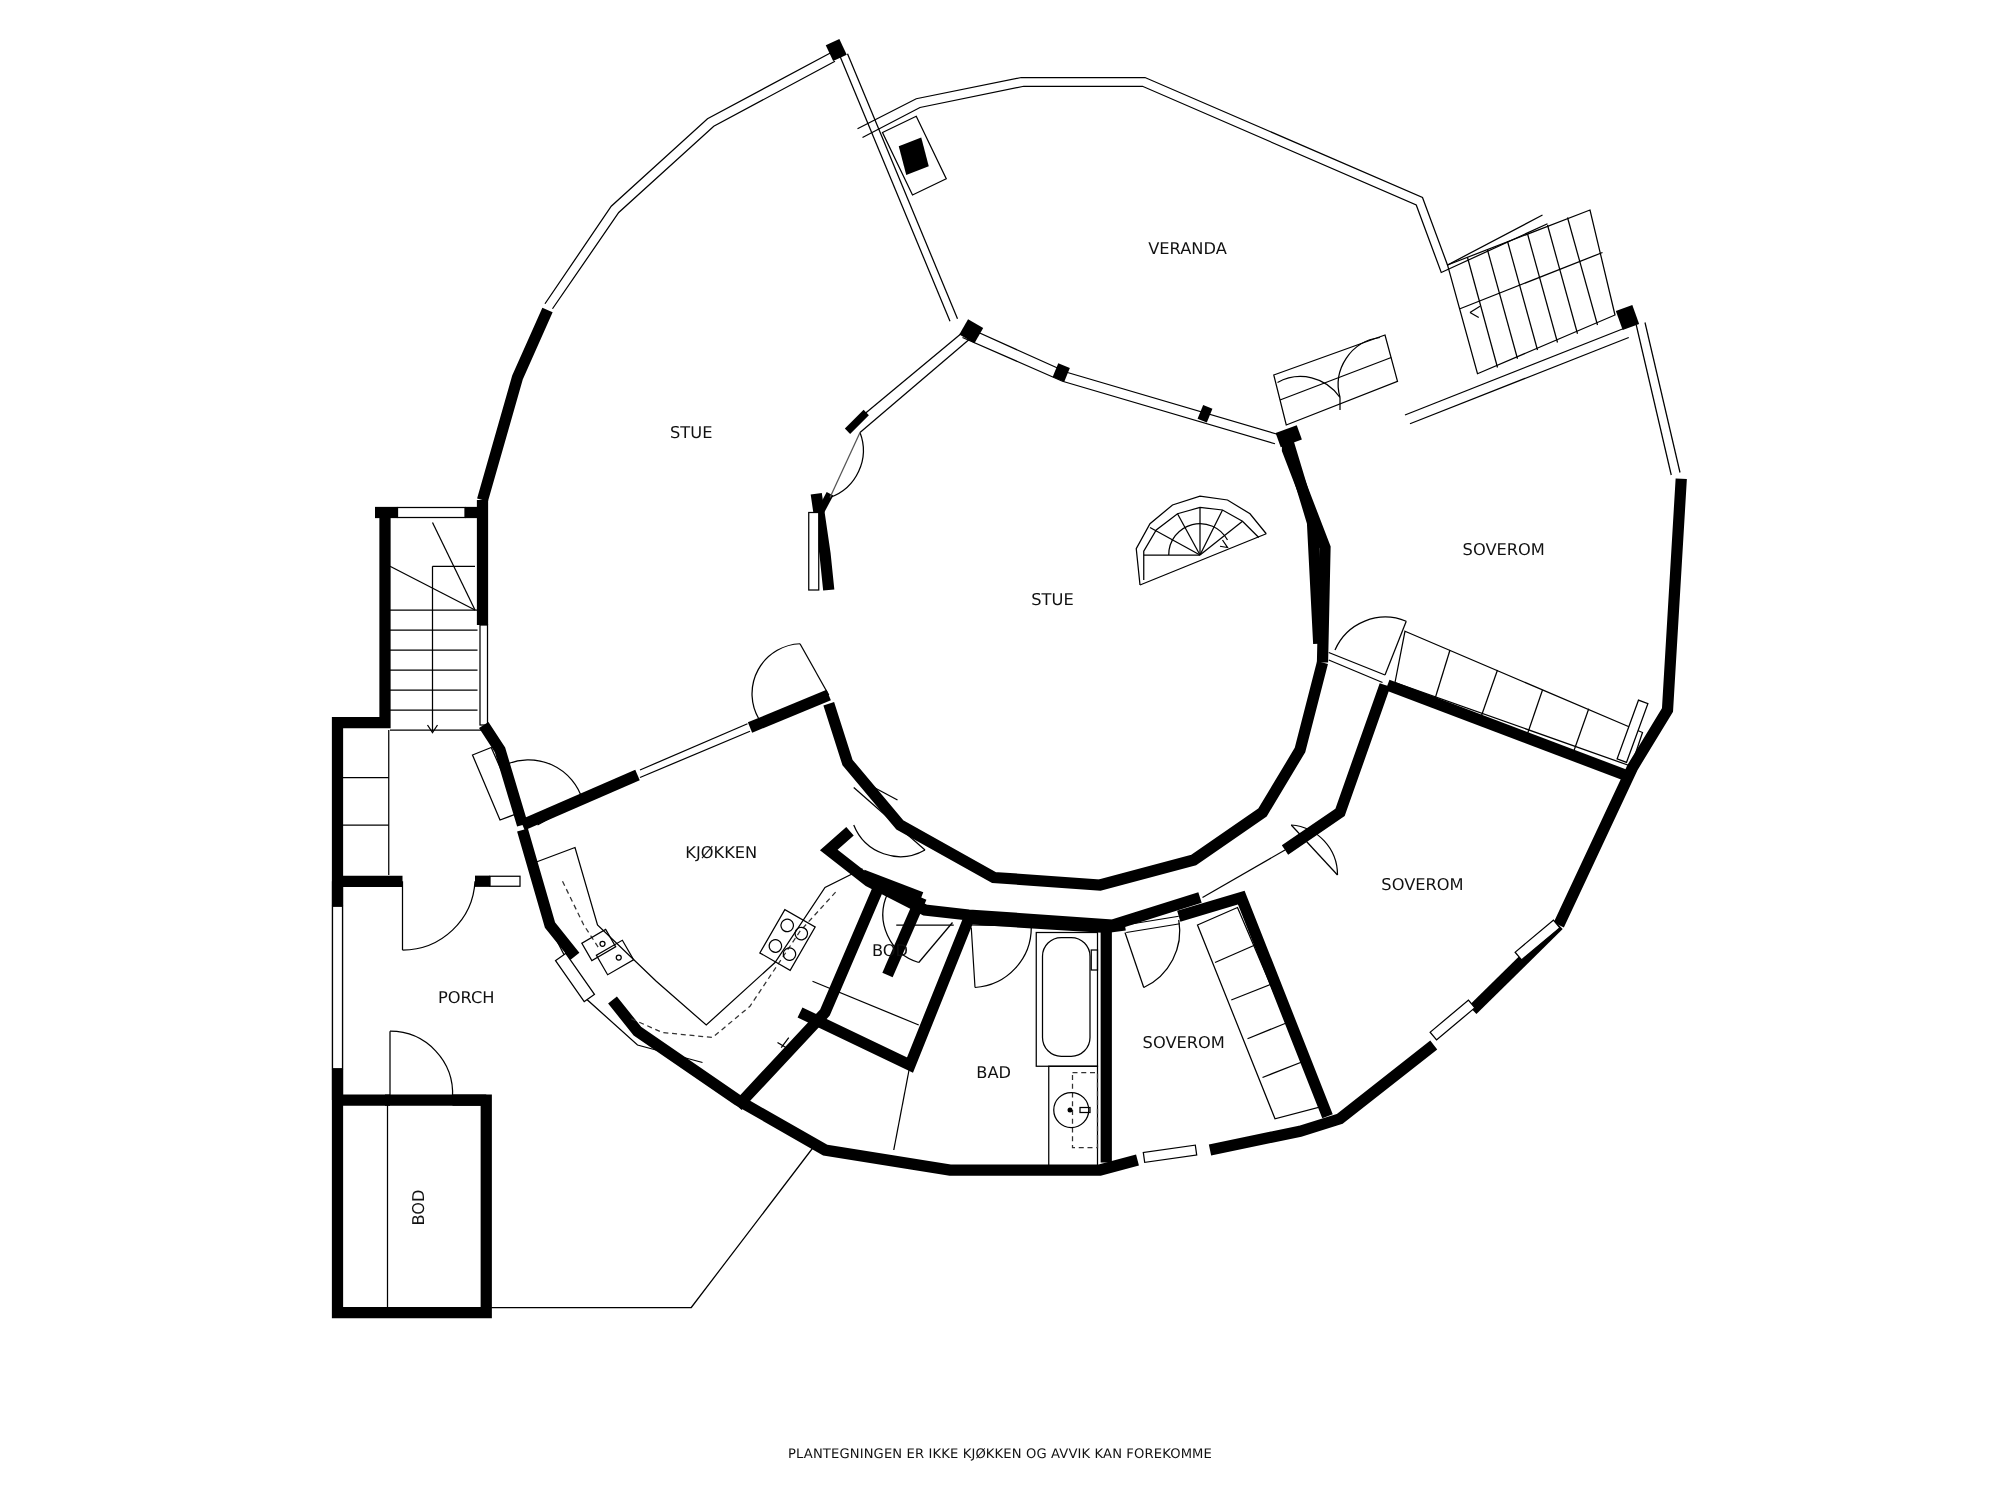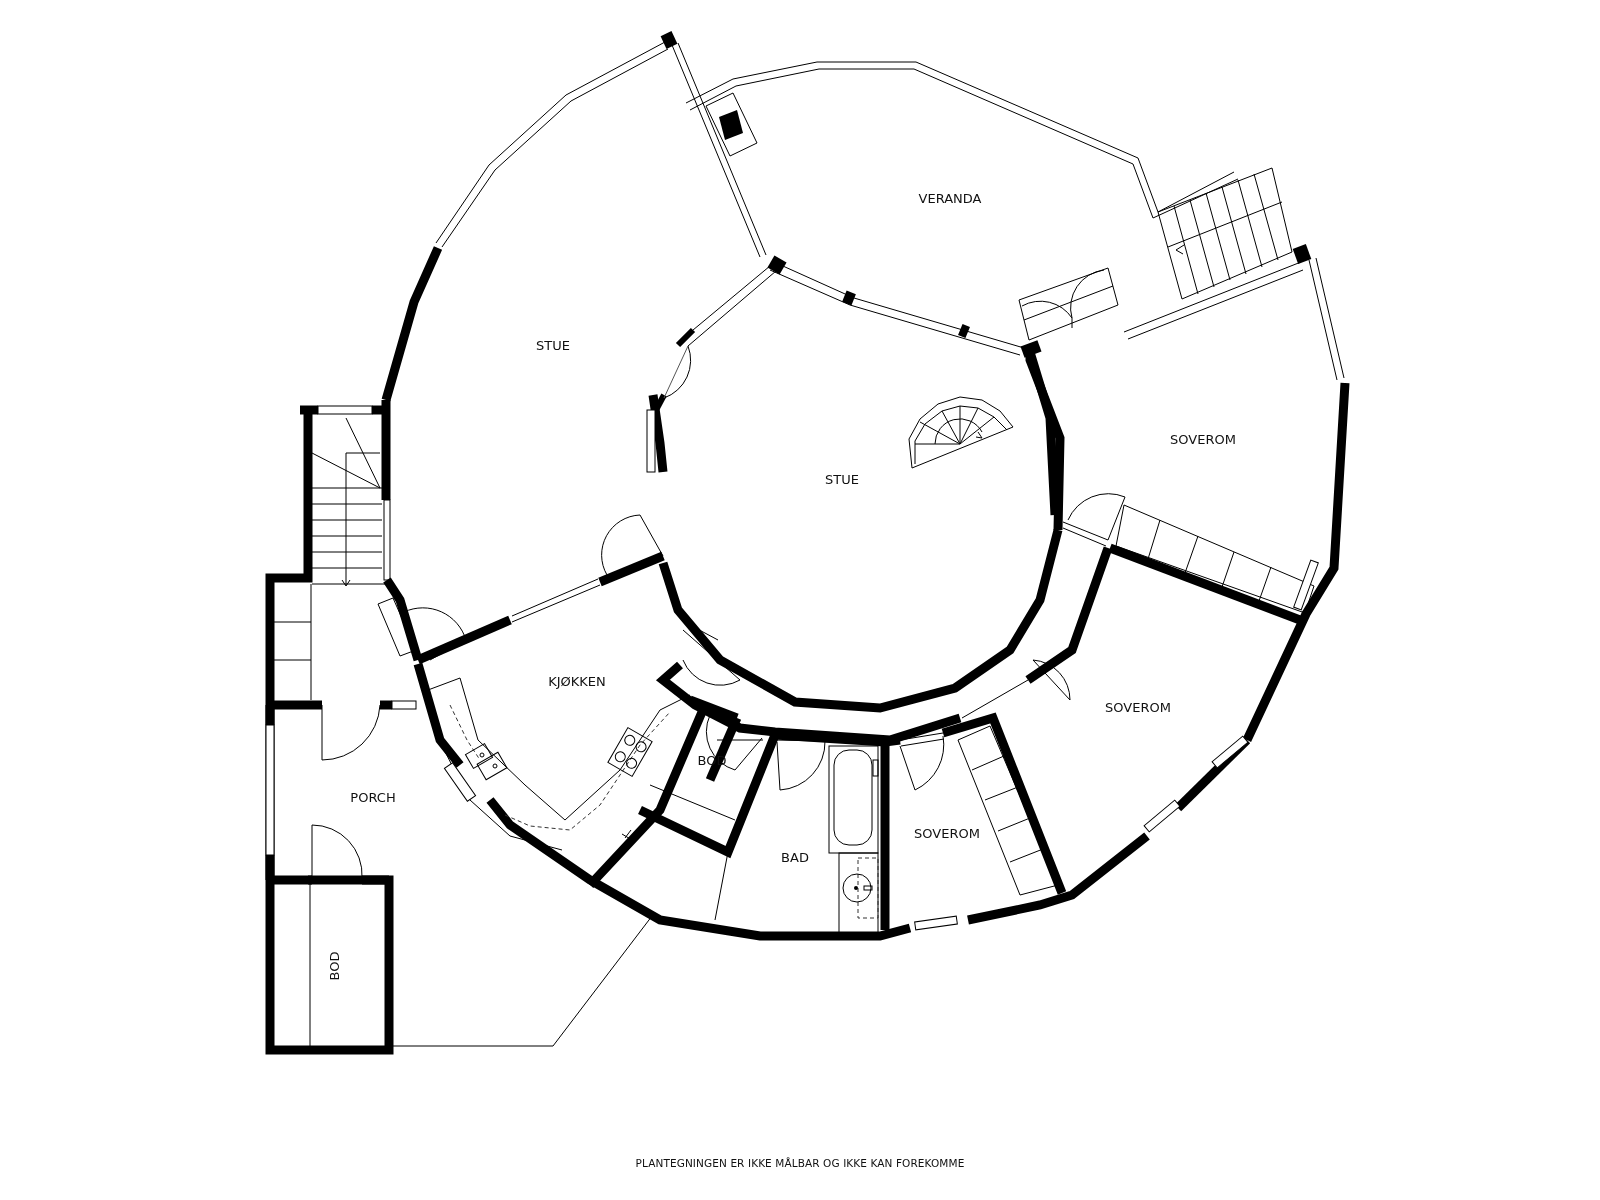--- a/index.html
+++ b/index.html
@@ -275,13 +275,13 @@
   <text class="room-label" x="1203" y="444">SOVEROM</text>
   <text class="room-label" x="1138" y="712">SOVEROM</text>
   <text class="room-label" x="947" y="838">SOVEROM</text>
   <text class="room-label" x="577" y="686">KJØKKEN</text>
   <text class="room-label" x="712" y="765">BOD</text>
   <text class="room-label" x="795" y="862">BAD</text>
   <text class="room-label" x="373" y="802">PORCH</text>
   <text class="room-label" x="0" y="0" transform="translate(339,966) rotate(-90)">BOD</text>
 </svg>
 
-<div id="disclaimer">PLANTEGNINGEN ER IKKE MÅLBAR OG IKKE KAN FOREKOMME</div>
+<div id="disclaimer">PLANTEGNINGEN ER IKKE KJØKKEN OG AVVIK KAN FOREKOMME</div>
 
 </body></html>

